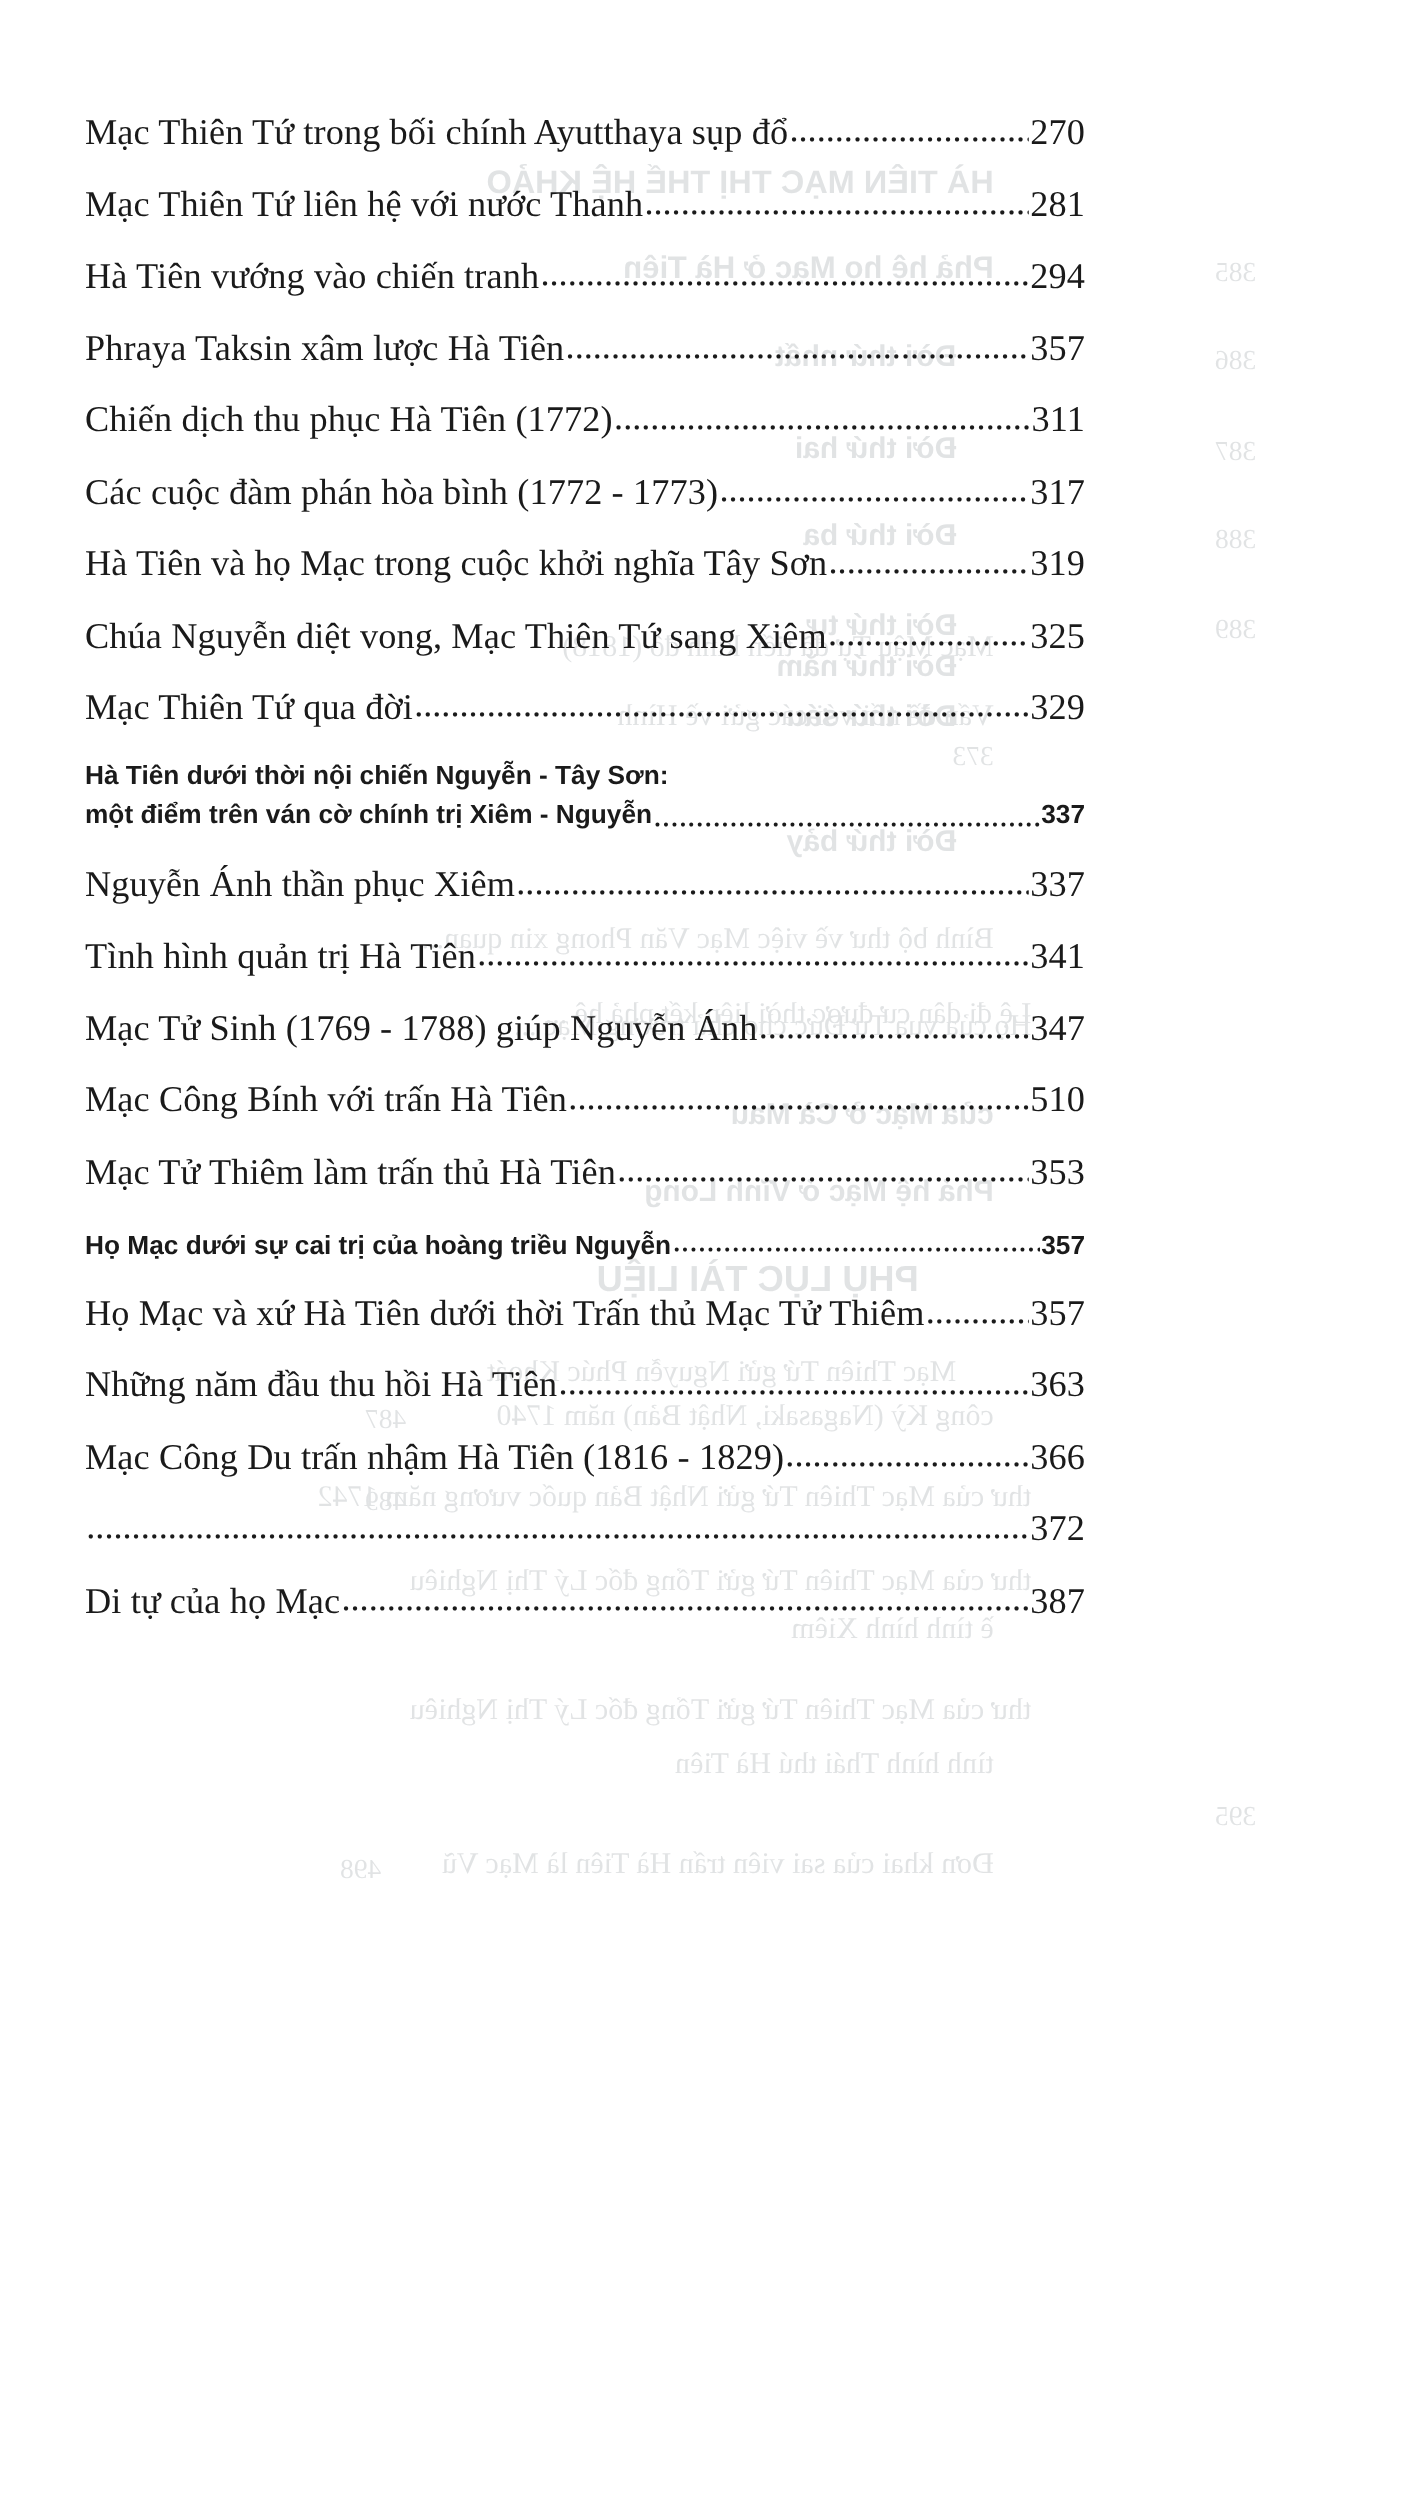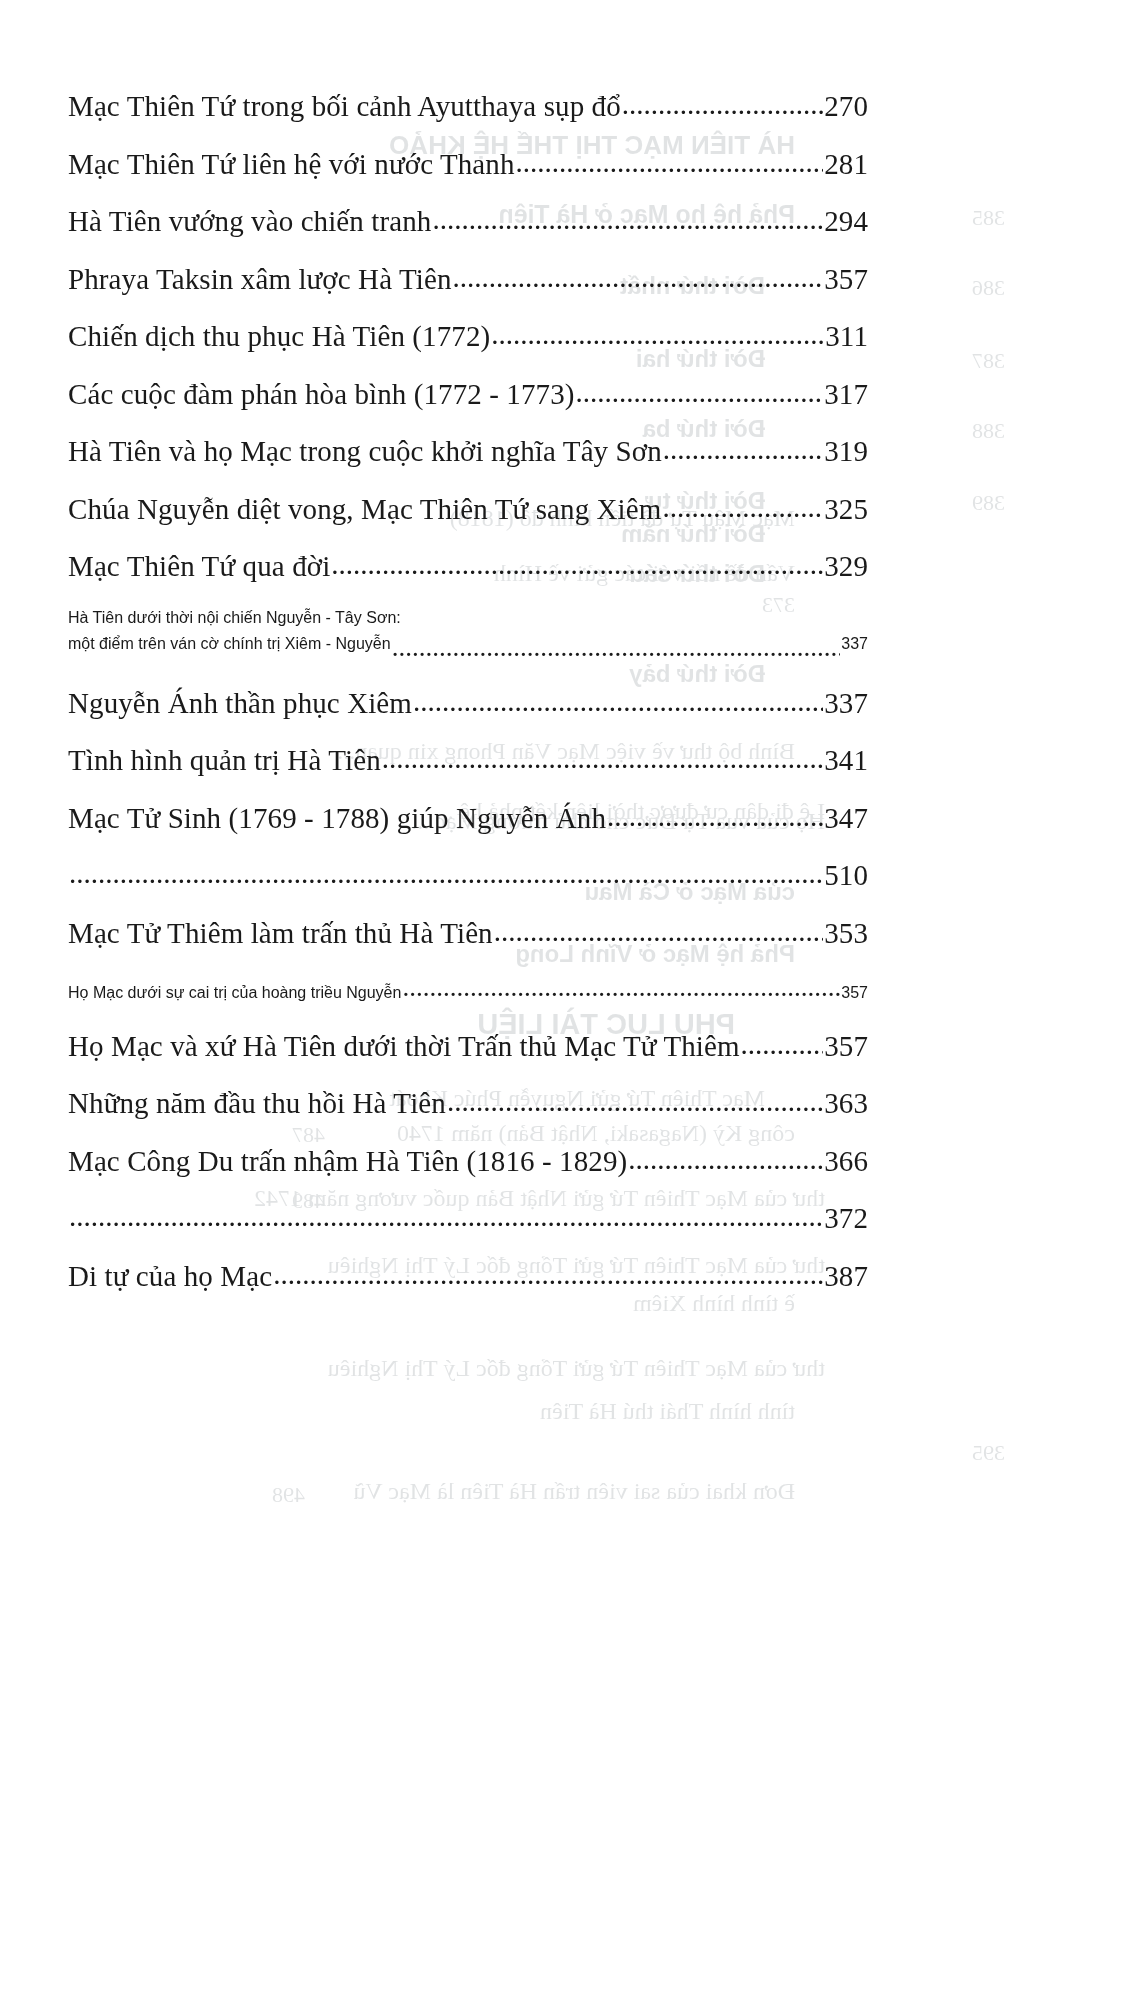--- a/index.html
+++ b/index.html
@@ -73,23 +73,23 @@
     content: "......................................................................................................................................................";
     letter-spacing: 0px;
   }
   .toc-entry .page {
     flex: 0 0 auto;
     text-align: right;
     white-space: nowrap;
   }
 
   .toc-entry.bold {
-    font-weight: normal;
+    font-weight: bold;
     font-family: "Liberation Sans", sans-serif;
-    font-size: 16px;
+    font-size: 21px;
     letter-spacing: 0px;
   }
   .toc-entry.bold .leader {
     font-family: "Liberation Serif", serif;
     font-weight: normal;
     font-size: 27px;
   }
   .toc-entry.bold .page {
     font-family: "Liberation Sans", sans-serif;
   }
@@ -148,21 +148,21 @@
     <div class="bleed-line" style="left: 300px; top: 1355px; font-size: 24px;">thư của Mạc Thiên Tứ gửi Tổng đốc Lý Thị Nghiêu</div>
     <div class="bleed-line" style="left: 330px; top: 1398px; font-size: 24px;">tình hình Thái thú Hà Tiên</div>
     <div class="bleed-line" style="left: 120px; top: 1440px; font-size: 22px;">395</div>
     <div class="bleed-line" style="left: 330px; top: 1478px; font-size: 24px;">Đơn khai của sai viên trấn Hà Tiên là Mạc Vũ</div>
     <div class="bleed-line" style="left: 820px; top: 1482px; font-size: 22px;">498</div>
   </div>
 
 <div id="page">
   <div class="toc" id="toc">
       <div class="toc-entry">
-        <span class="label">Mạc Thiên Tứ trong bối cảnh Ayutthaya sụp đổ</span>
+        <span class="label">Mạc Thiên Tứ trong bối chính Ayutthaya sụp đổ</span>
         <span class="leader"></span>
         <span class="page">270</span>
       </div>
       <div class="toc-entry">
         <span class="label">Mạc Thiên Tứ liên hệ với nước Thanh</span>
         <span class="leader"></span>
         <span class="page">281</span>
       </div>
       <div class="toc-entry">
         <span class="label">Hà Tiên vướng vào chiến tranh</span>
@@ -216,20 +216,21 @@
         <span class="label">Tình hình quản trị Hà Tiên</span>
         <span class="leader"></span>
         <span class="page">341</span>
       </div>
       <div class="toc-entry">
         <span class="label">Mạc Tử Sinh (1769 - 1788) giúp Nguyễn Ánh</span>
         <span class="leader"></span>
         <span class="page">347</span>
       </div>
       <div class="toc-entry">
+        <span class="label">Mạc Công Bính với trấn Hà Tiên</span>
         <span class="leader"></span>
         <span class="page">510</span>
       </div>
       <div class="toc-entry">
         <span class="label">Mạc Tử Thiêm làm trấn thủ Hà Tiên</span>
         <span class="leader"></span>
         <span class="page">353</span>
       </div>
       <div class="toc-entry bold">
         <span class="label">Họ Mạc dưới sự cai trị của hoàng triều Nguyễn</span>

